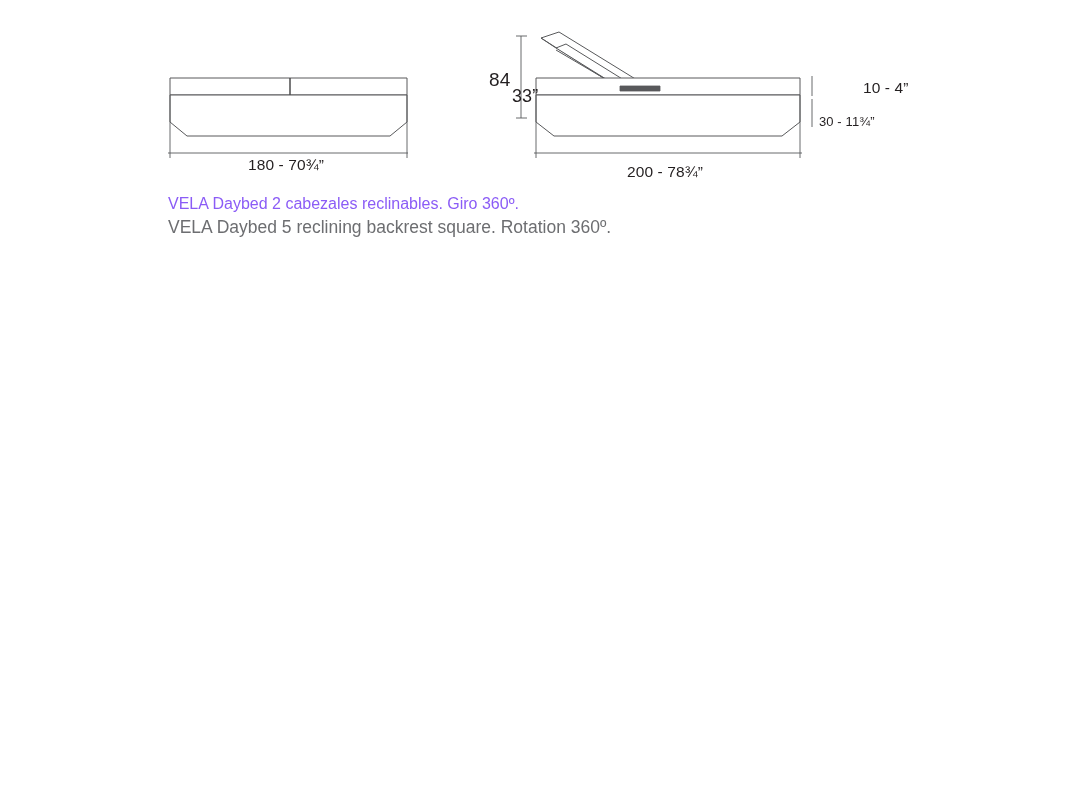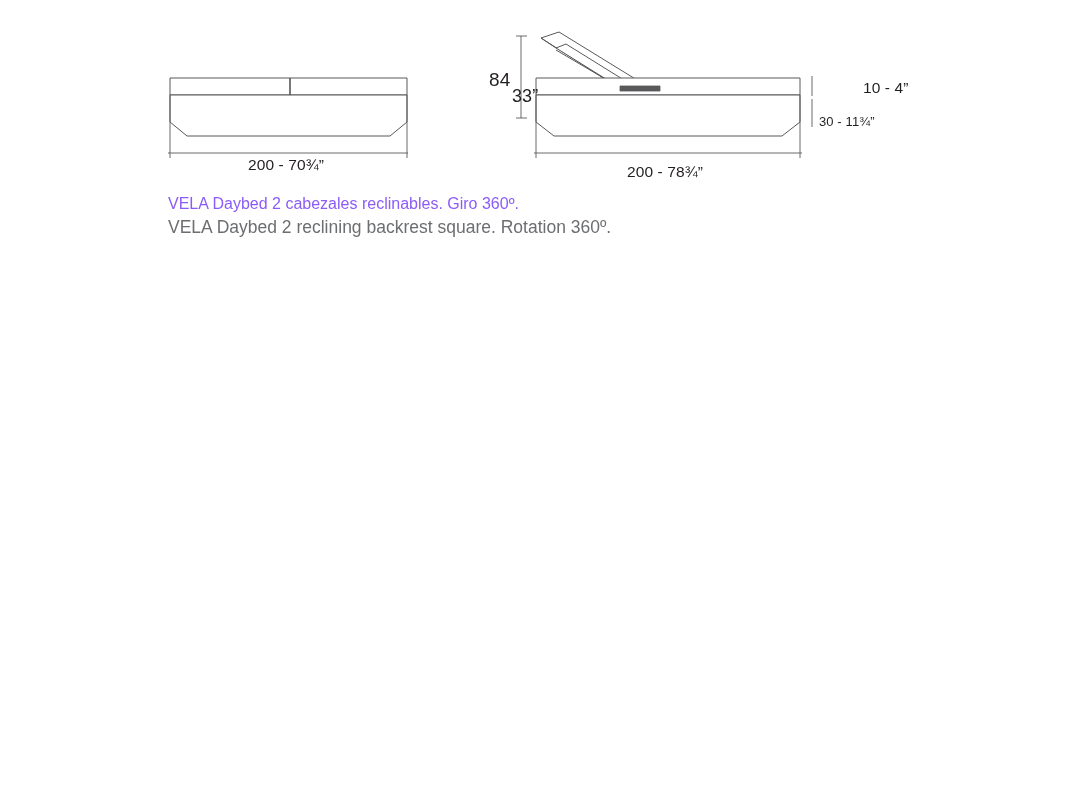--- a/index.html
+++ b/index.html
@@ -123,30 +123,30 @@
       <line x1="521" y1="36" x2="521" y2="118" stroke="#58595b" stroke-width="0.9"></line>
       <line x1="516" y1="36" x2="527" y2="36" stroke="#58595b" stroke-width="0.9"></line>
       <line x1="516" y1="118" x2="527" y2="118" stroke="#58595b" stroke-width="0.9"></line>
 
       <line x1="812" y1="76" x2="812" y2="96" stroke="#58595b" stroke-width="0.9"></line>
 
       <line x1="812" y1="99" x2="812" y2="127" stroke="#58595b" stroke-width="0.9"></line>
     </g>
   </svg>
 
-  <div class="dim-label" id="front-width-label">200 - 70¾”</div>
+  <div class="dim-label" id="front-width-label">180 - 70¾”</div>
 
   <div class="dim-label" id="side-length-label">200 - 78¾”</div>
 
   <div class="dim-label" id="height-label-cm">84</div>
 
   <div class="dim-label" id="height-label-in">33”</div>
 
   <div class="dim-label" id="mattress-label">10 - 4”</div>
 
   <div class="dim-label" id="base-label">30 - 11¾”</div>
 
   <div class="caption-block">
     <div class="caption-es">VELA Daybed 2 cabezales reclinables. Giro 360º.</div>
-    <div class="caption-en">VELA Daybed 2 reclining backrest square. Rotation 360º.</div>
+    <div class="caption-en">VELA Daybed 5 reclining backrest square. Rotation 360º.</div>
   </div>
 
 </div>
 
 </body></html>

